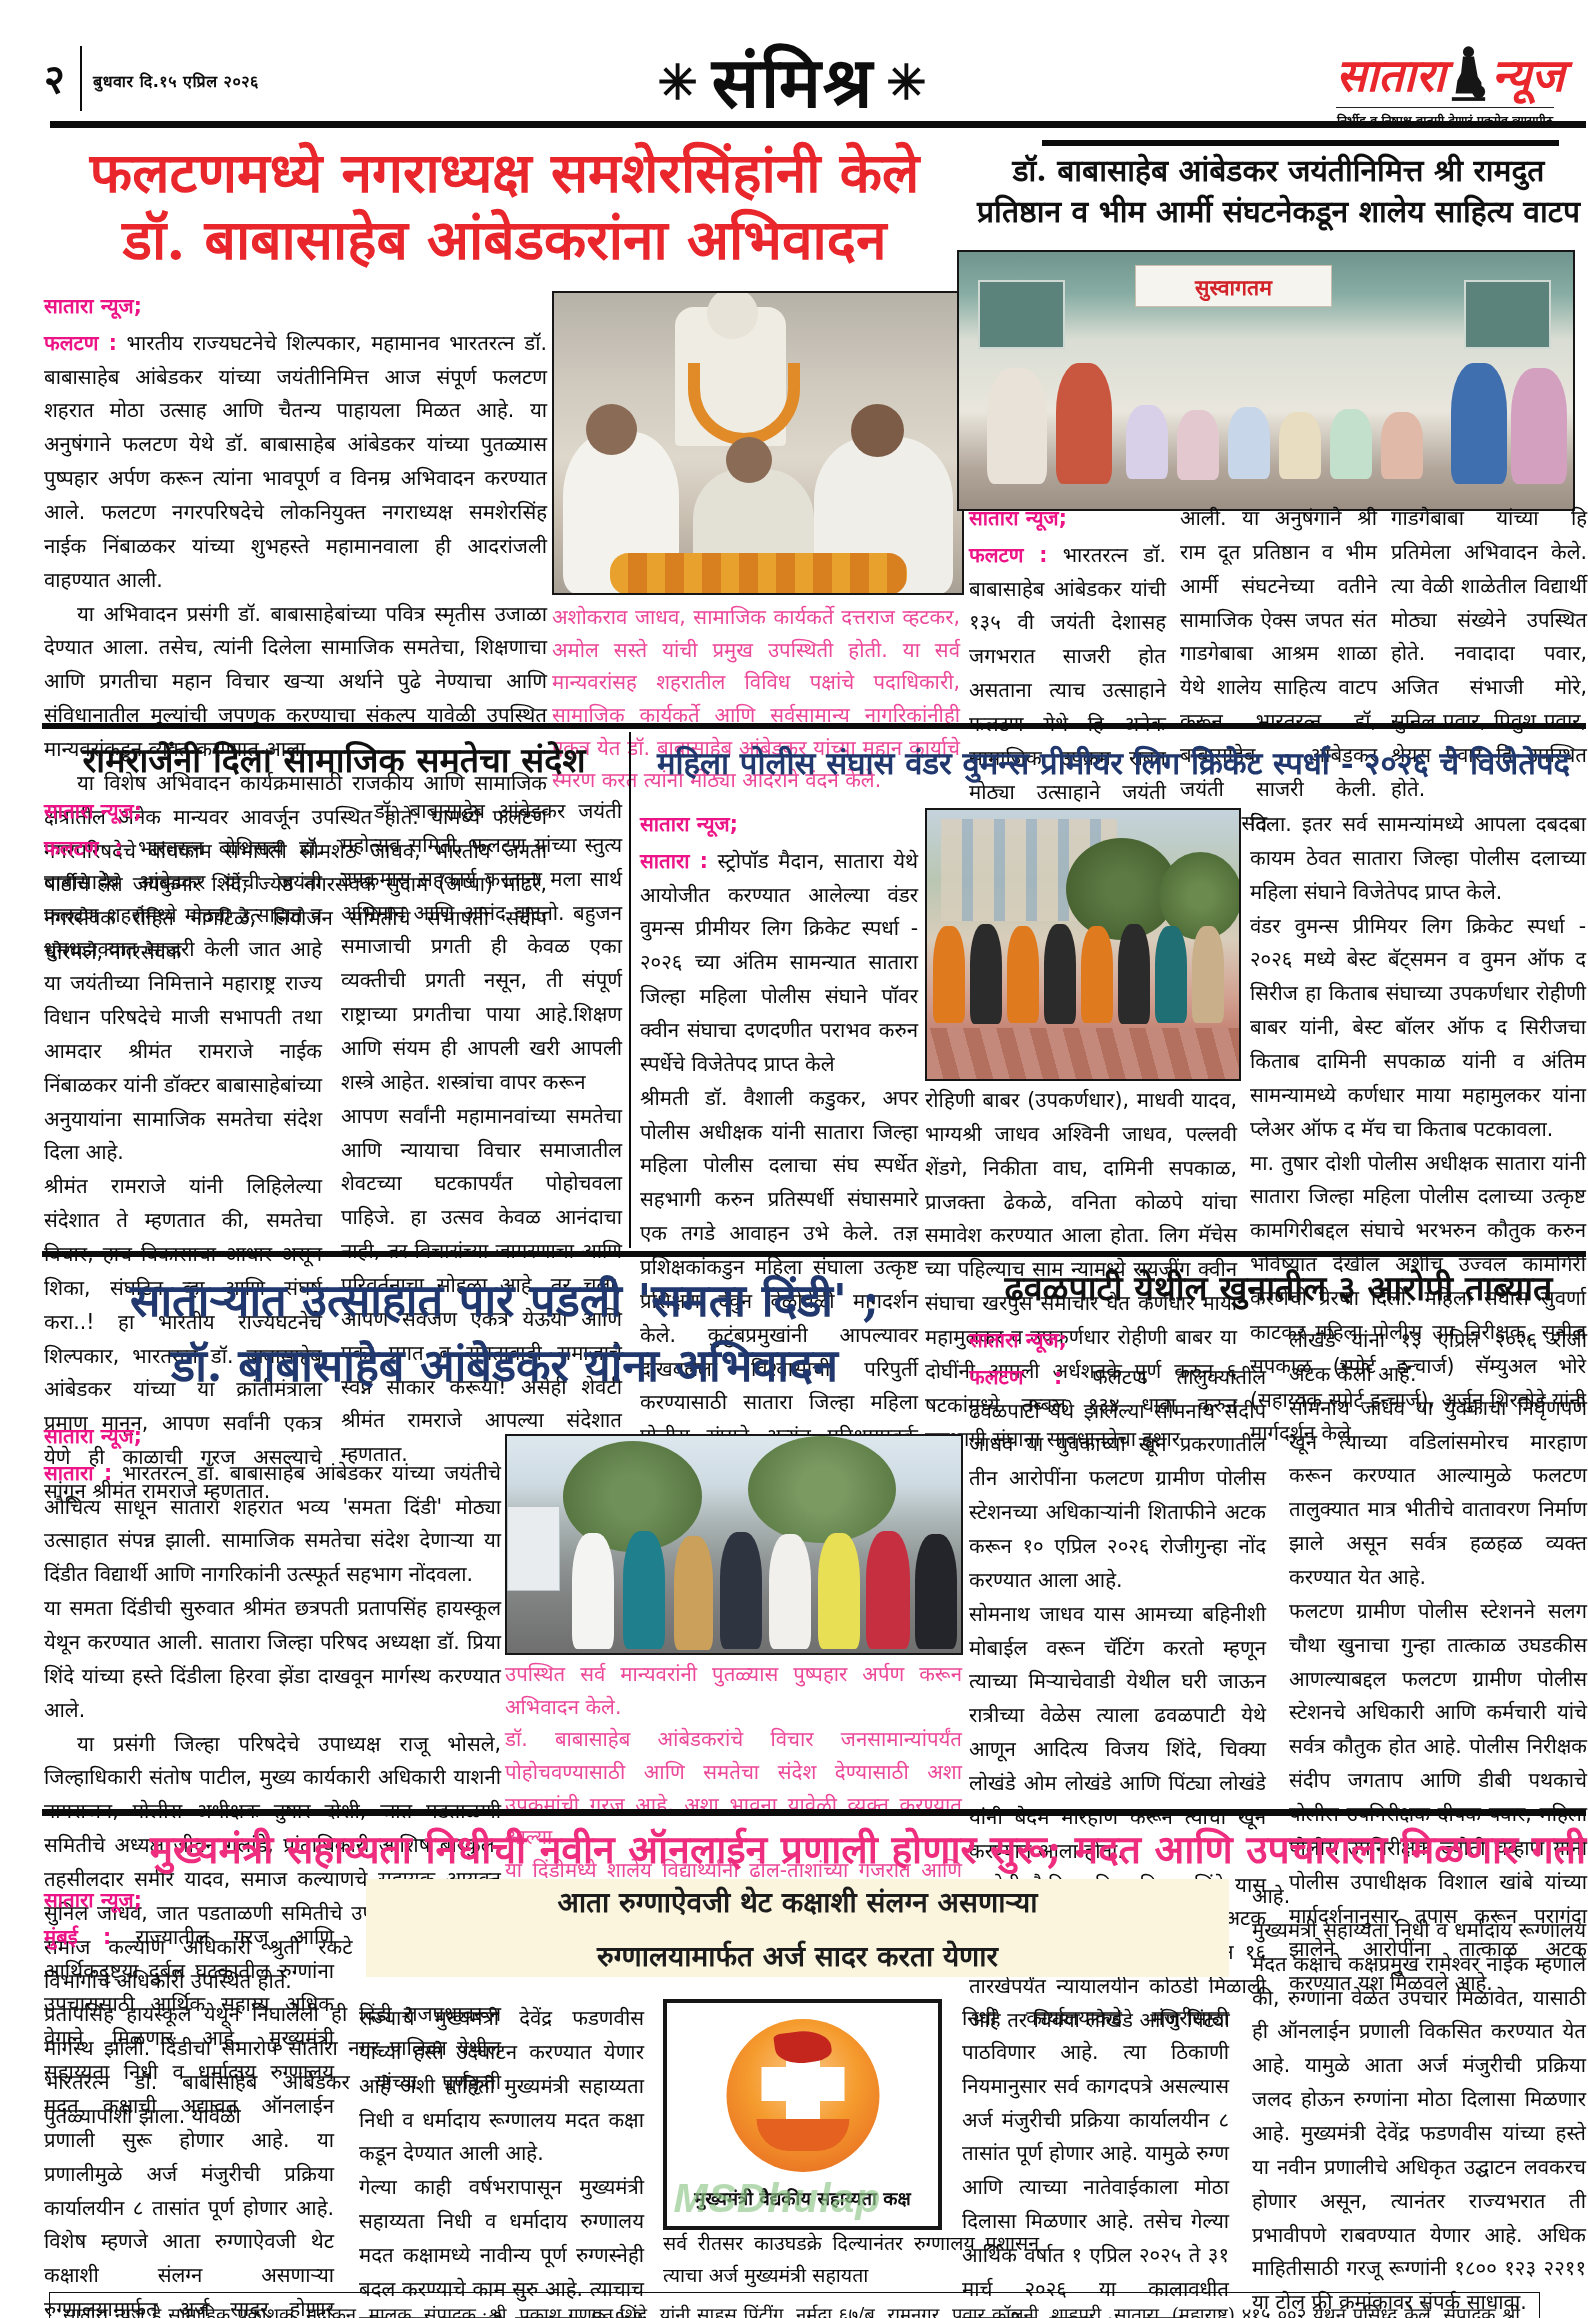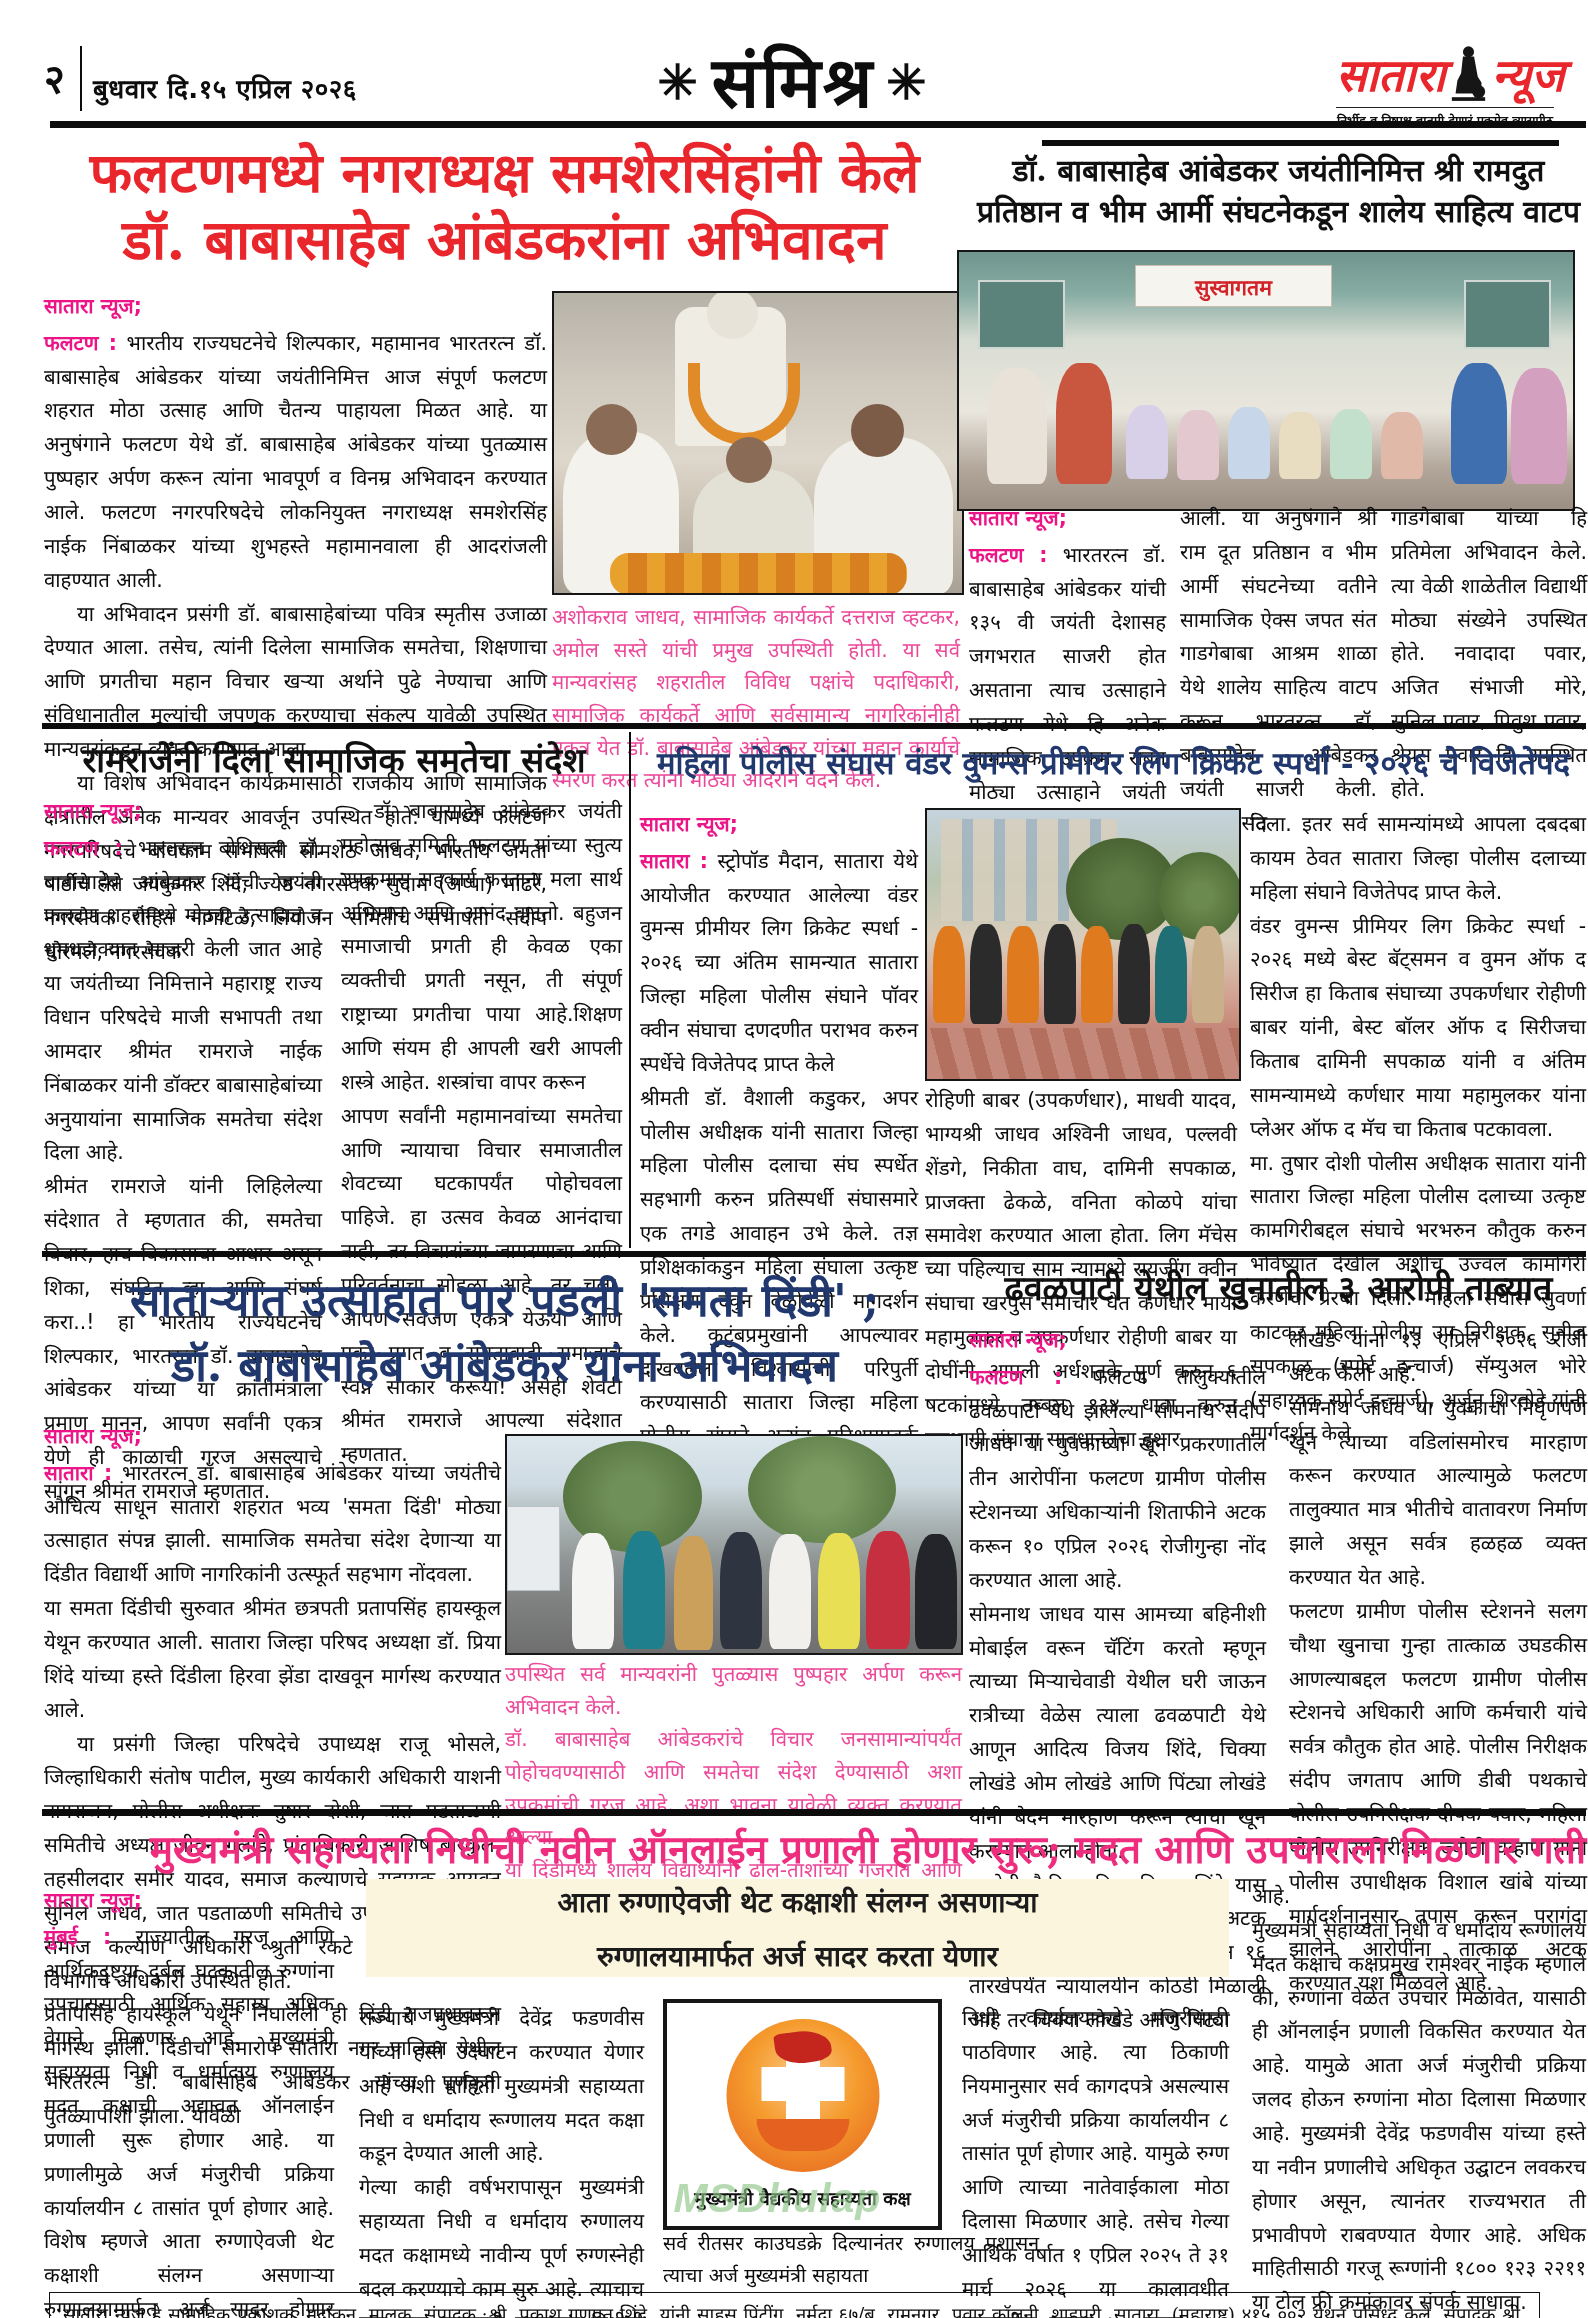--- a/index.html
+++ b/index.html
@@ -2,21 +2,21 @@
 <html style="font-size:7.4px"><head>
 <meta charset="utf-8">
 <style>
   html,body{margin:0;padding:0;background:#e9e9e9;}
   .page{position:relative;width:1588px;height:2465px;background:#ffffff;
         font-family:"DejaVu Sans",sans-serif;color:#0d0d0d;overflow:hidden;}
   .abs{position:absolute;}
   .rule{position:absolute;background:#0c0c0c;}
   
   .pageno{font-size:40px;font-weight:700;}
-  .edate{font-size:26px;font-weight:700;letter-spacing:0.5px;}
+  .edate{font-size:16px;font-weight:700;letter-spacing:0.5px;}
   .masthead{font-size:70px;font-weight:800;letter-spacing:1.9px;text-align:center;font-family:"DejaVu Serif",serif;}
   .mast-star{font-size:48px;vertical-align:8.3px;padding:0 12px;}
   .npl-title{color:#e8262b;font-weight:800;font-size:45px;font-style:italic;font-family:"DejaVu Serif",serif;}
   .npl-tag{font-size:12.5px;font-weight:700;text-align:center;border-top:1.4px solid #222;padding-top:3.7px;margin-top:1.9px;}
   
   .hl{position:absolute;text-align:center;font-weight:800;font-family:"DejaVu Serif",serif;}
   .hl-red{color:#e8262b;font-size:55px;line-height:1.22;}
   .hl-black{color:#101010;font-size:30px;line-height:1.35;}
   .hl-black-lg{color:#101010;font-size:34px;line-height:1.3;}
   .hl-navy{color:#21386e;font-size:31px;line-height:1.3;}

